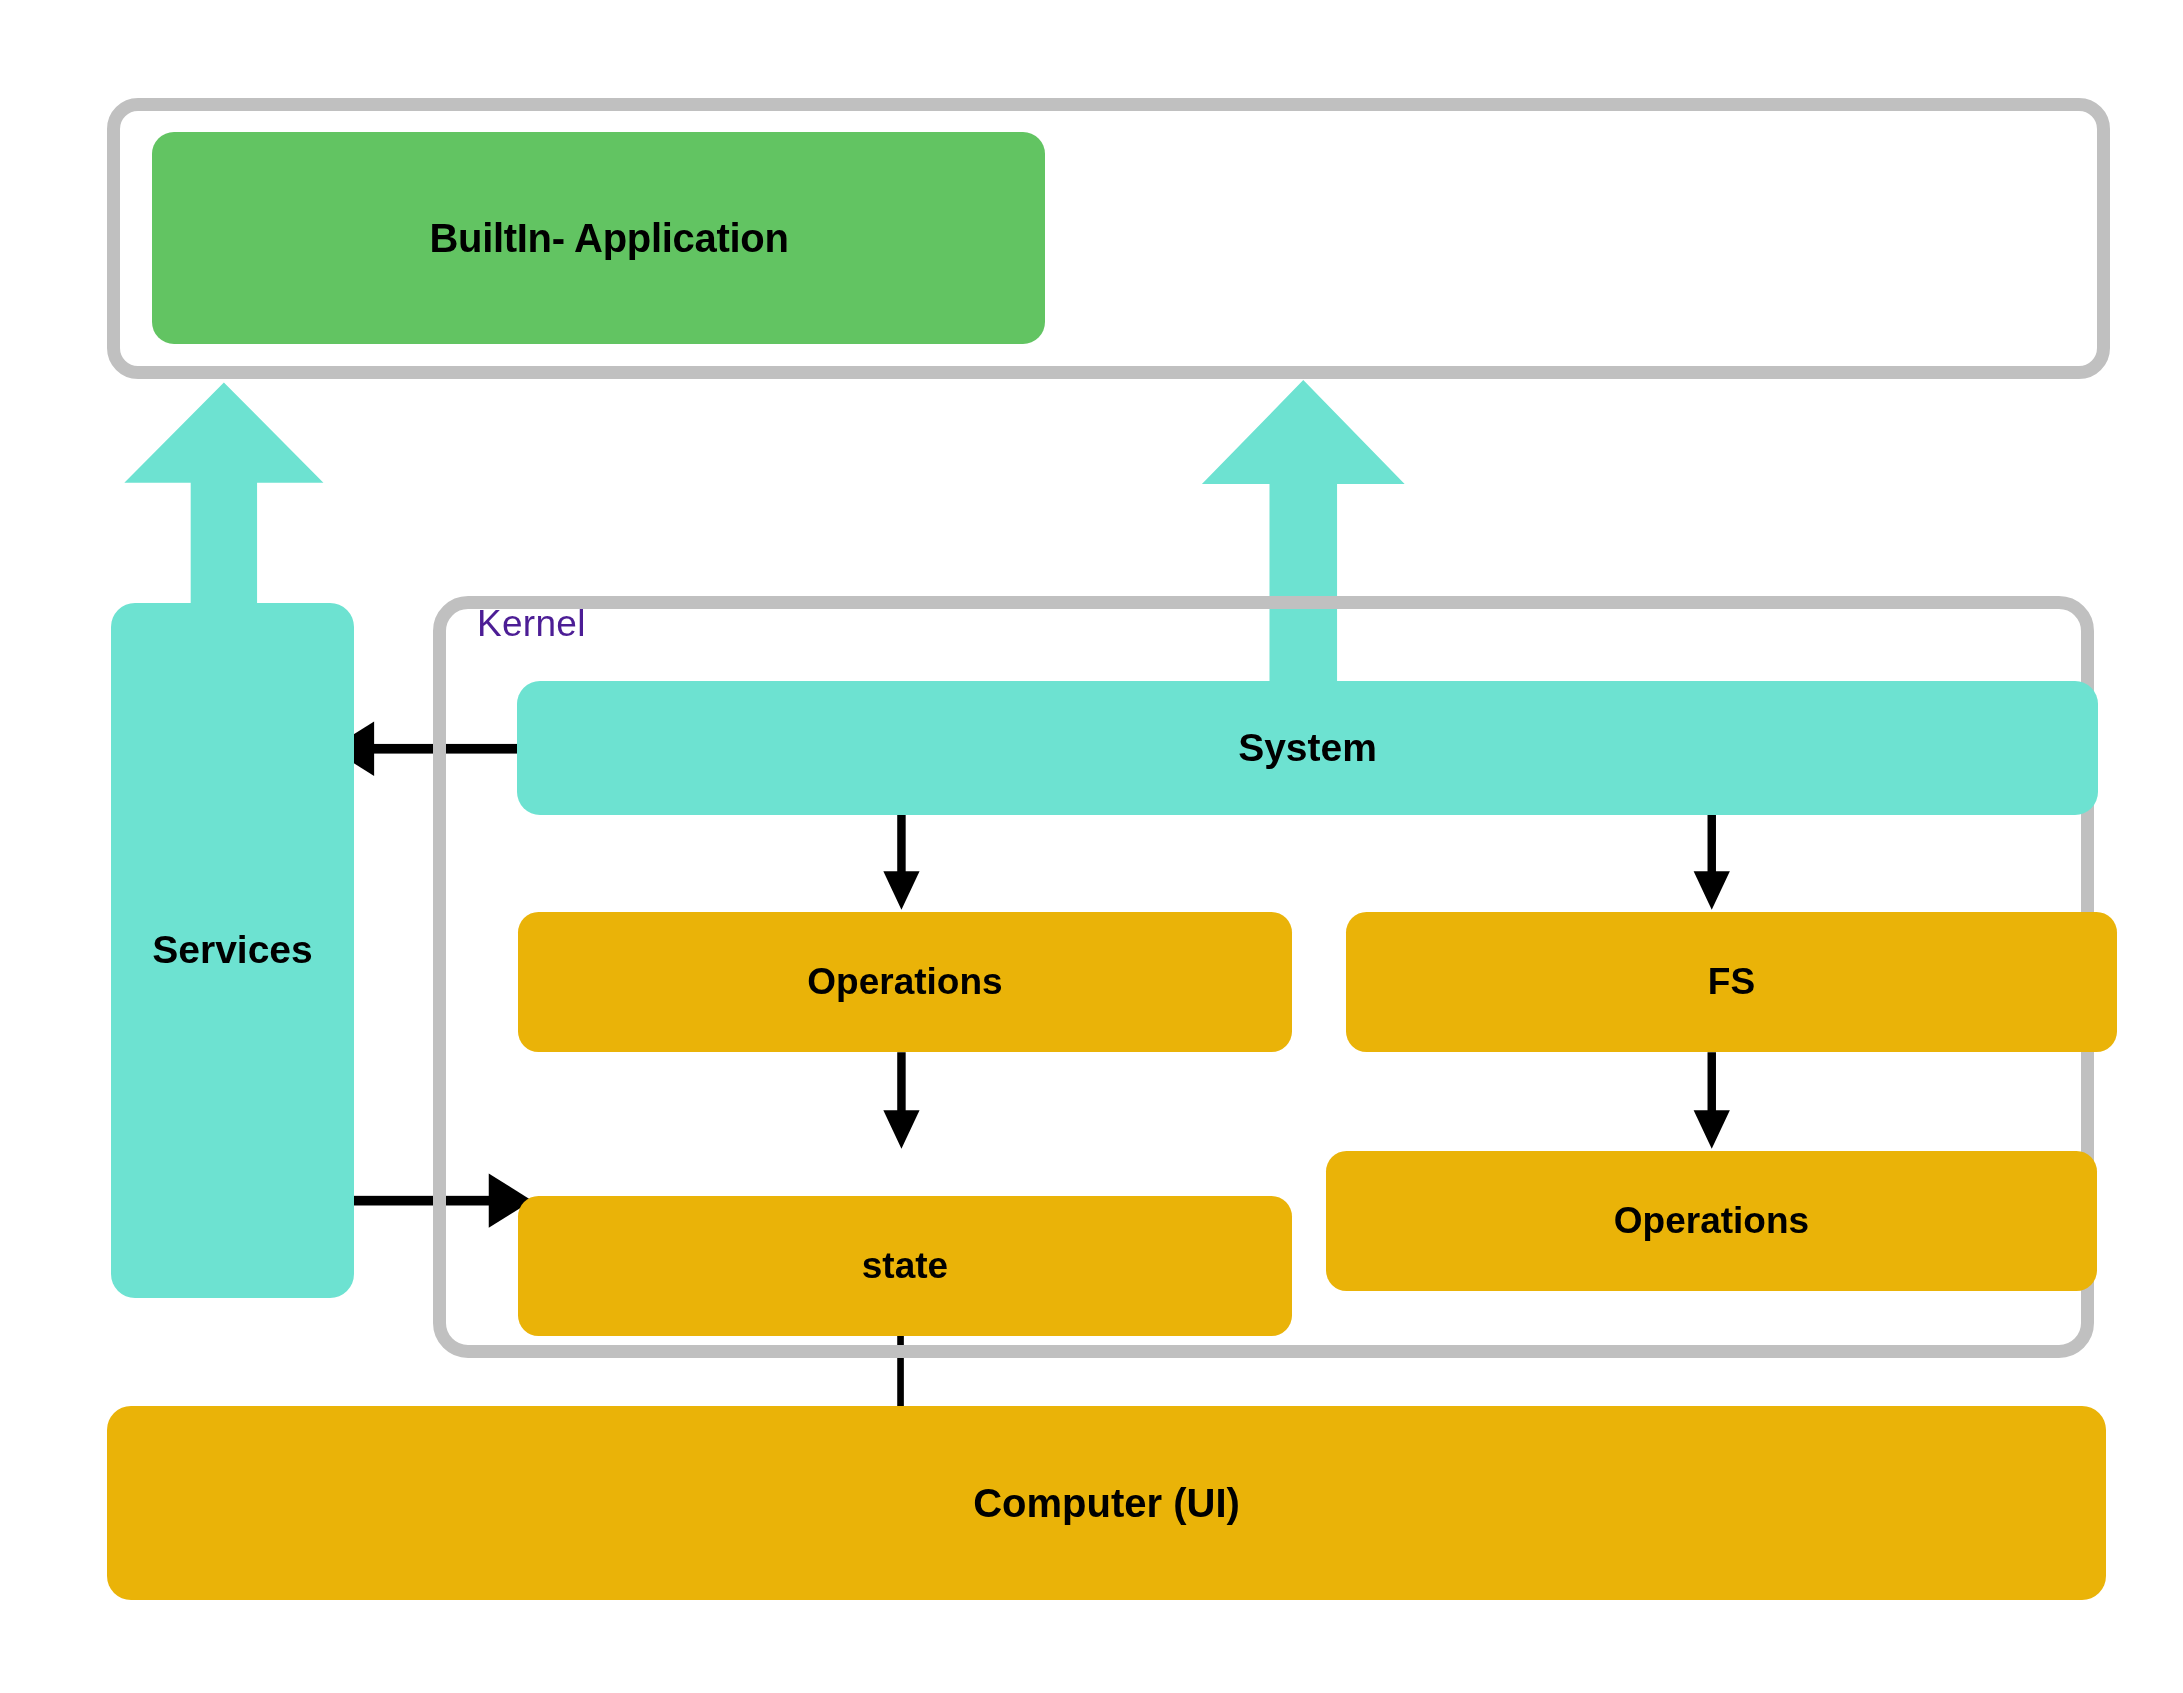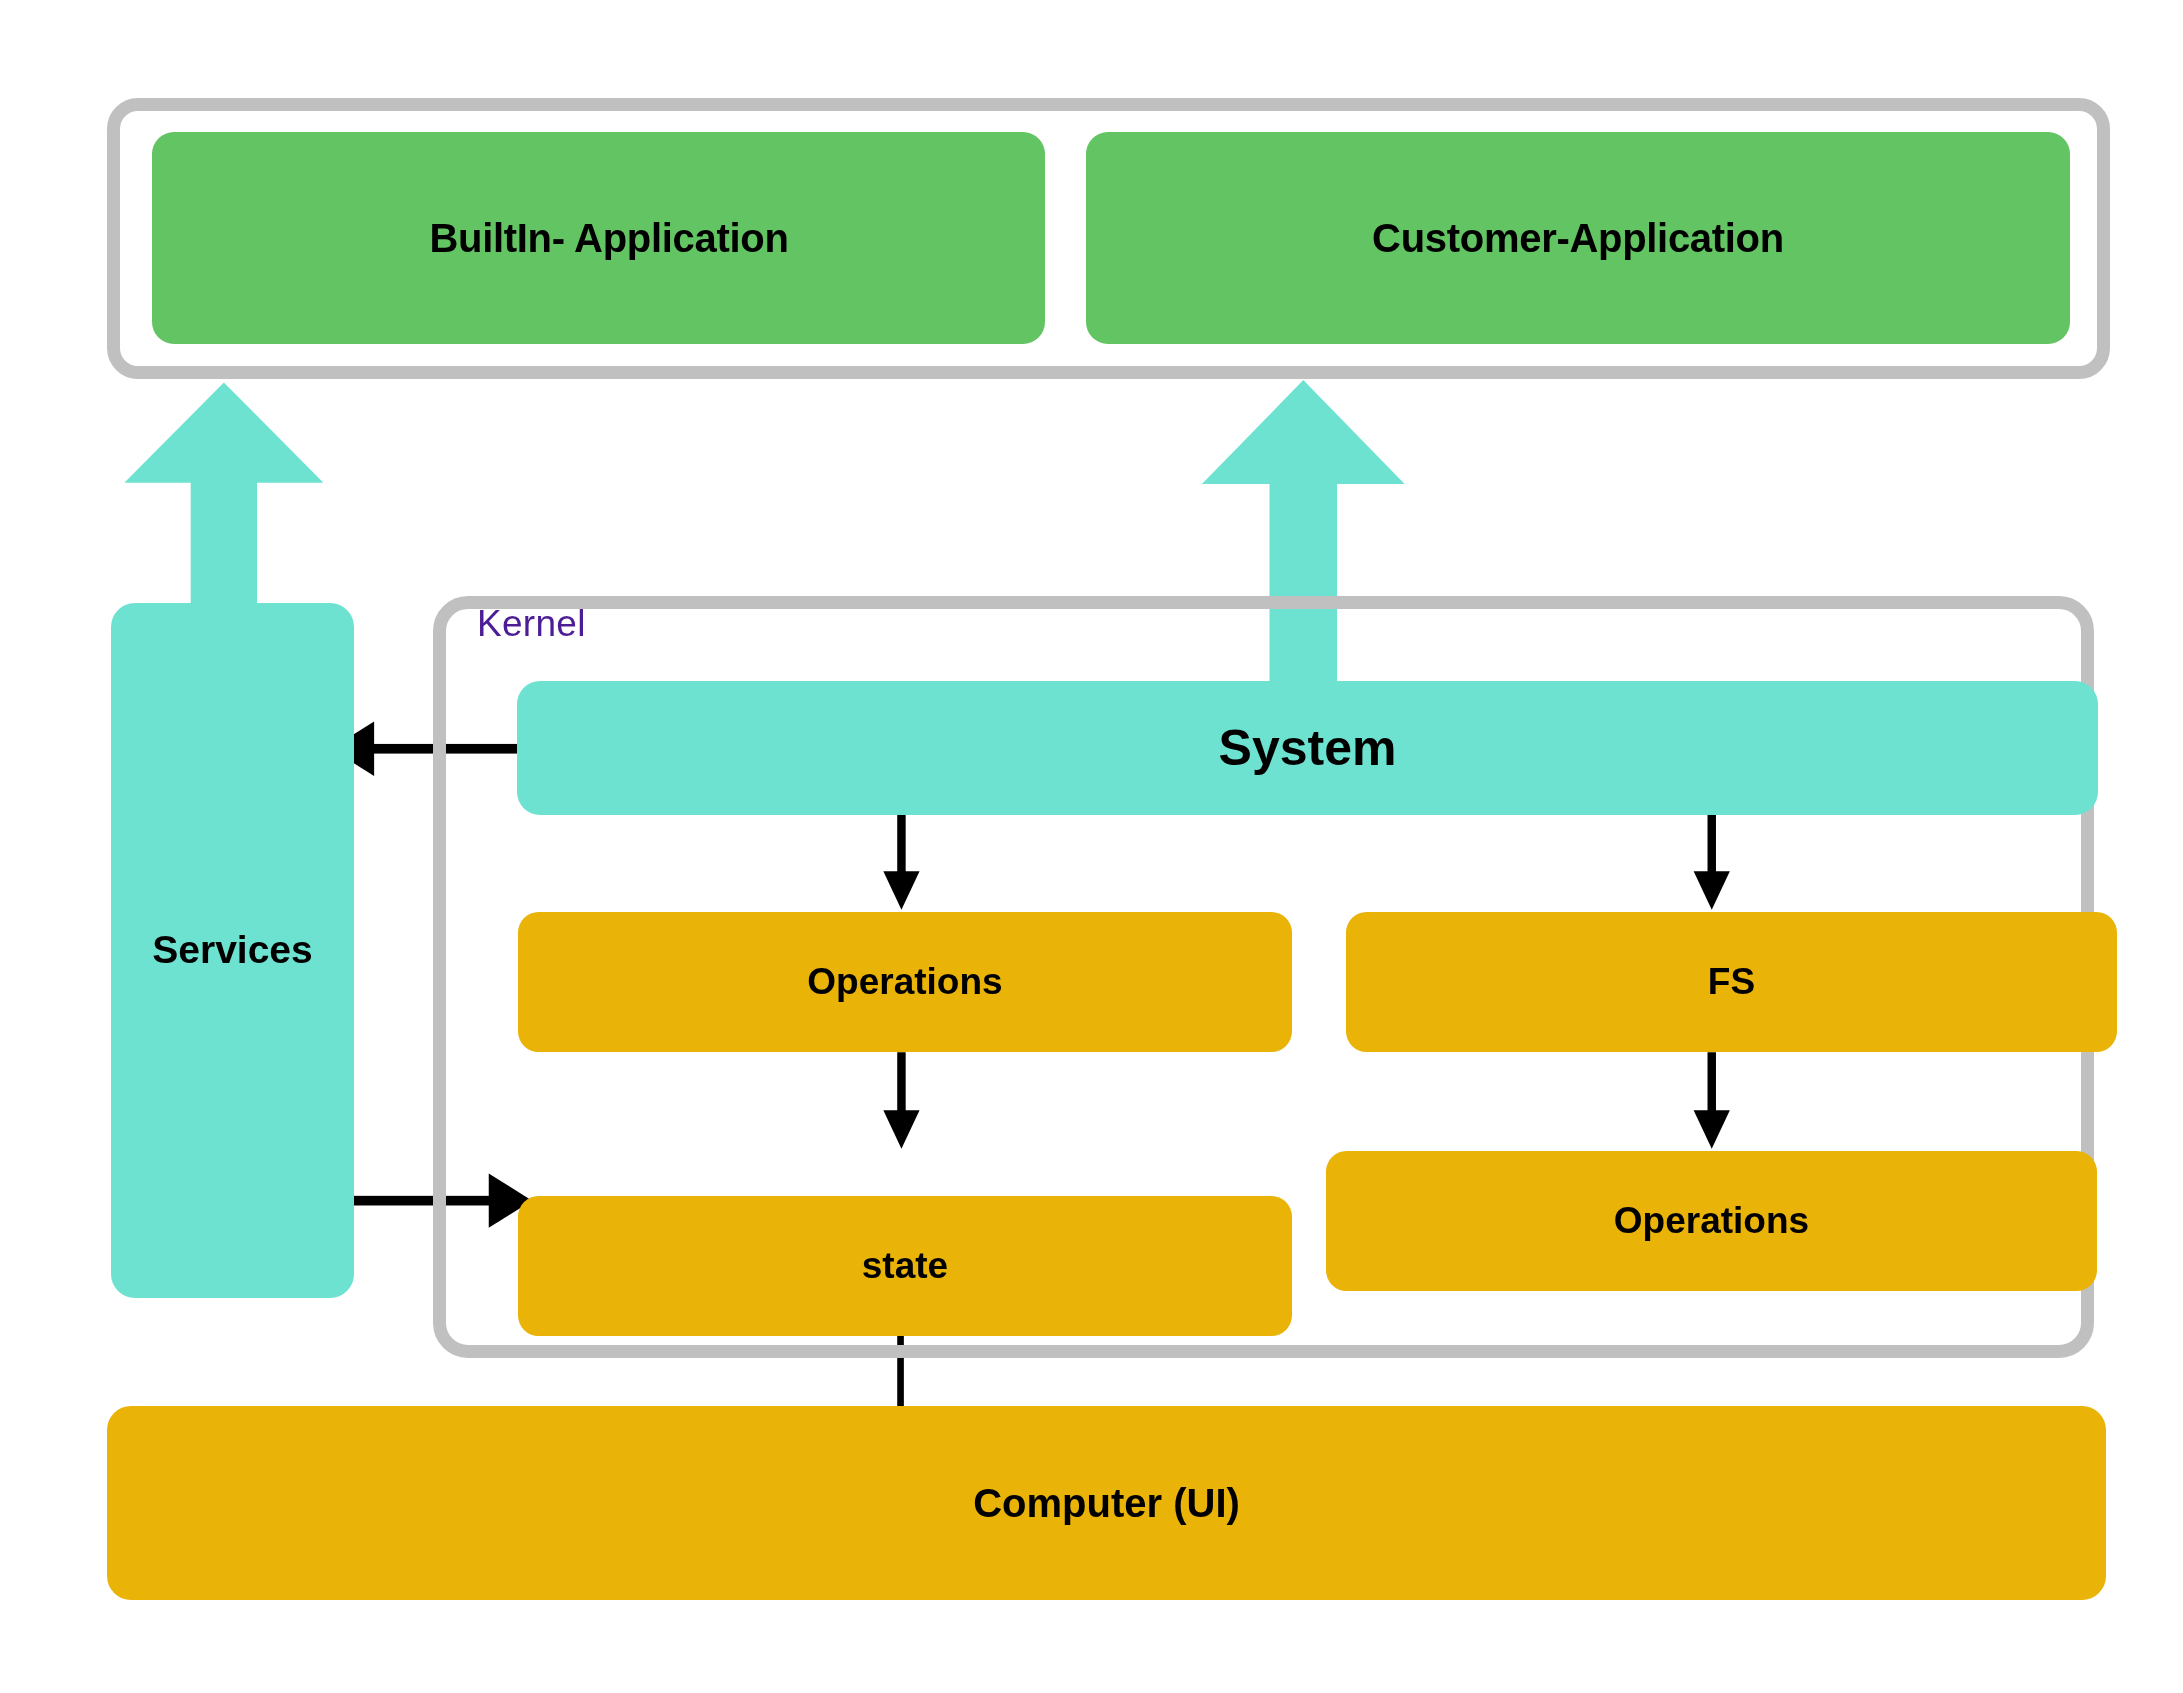--- a/index.html
+++ b/index.html
@@ -86,21 +86,21 @@
     border-radius: 24px;
     font-size: 39px;
     margin-left: 8px;
   }
   #system-box {
     left: 517px;
     top: 681px;
     width: 1581px;
     height: 134px;
     border-radius: 23px;
-    font-size: 50px;
+    font-size: 39px;
   }
 
   
   .blue-box {
     background: #eab308;
     border-radius: 20.5px;
     font-size: 37px;
   }
   #operations-box { left: 518px;  top: 912px; width: 774px; height: 140px; }
   #fs-box         { left: 1326px; top: 912px; width: 771px; height: 140px; margin-left: 20px; }
@@ -173,23 +173,20 @@
       <path class="blk" d="M 1492 2478 L 1466 2392 L 1520 2392 Z"></path>
     </g>
   </svg>
 
   <div class="group-frame" id="app-group"></div>
 
   <div class="node app-box" id="builtin-app">
     <span>BuiltIn- Application</span>
   </div>
 
-  <div class="node app-box" id="customer-app">
-    <span>Customer-Application</span>
-  </div>
 
   <div class="group-frame" id="kernel-group"></div>
 
   <div id="kernel-label">Kernel</div>
 
   <div class="node teal-box" id="services-box">
     <span>Services</span>
   </div>
 
   <div class="node teal-box" id="system-box">

